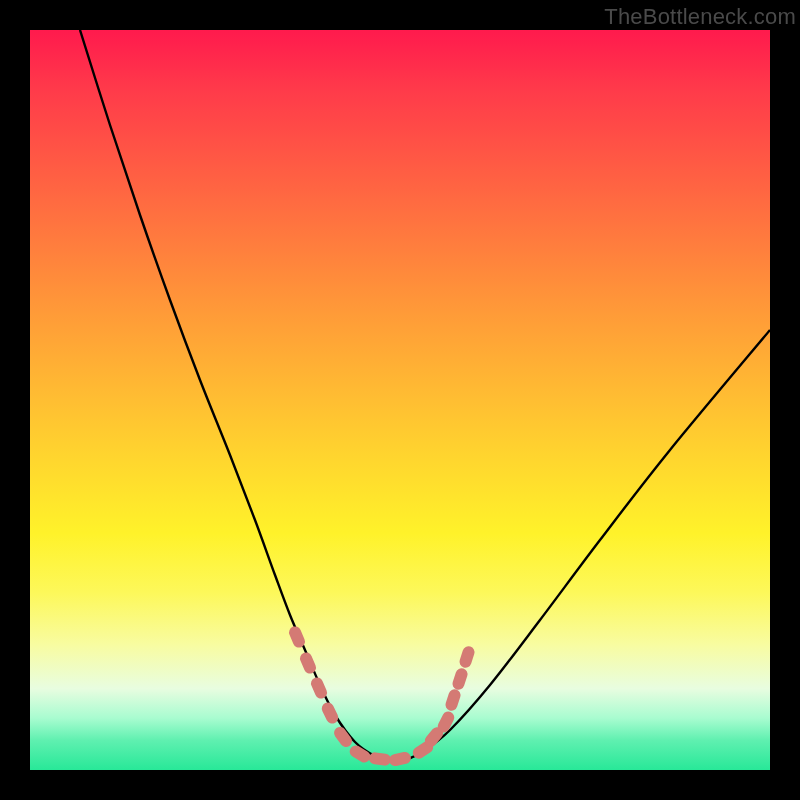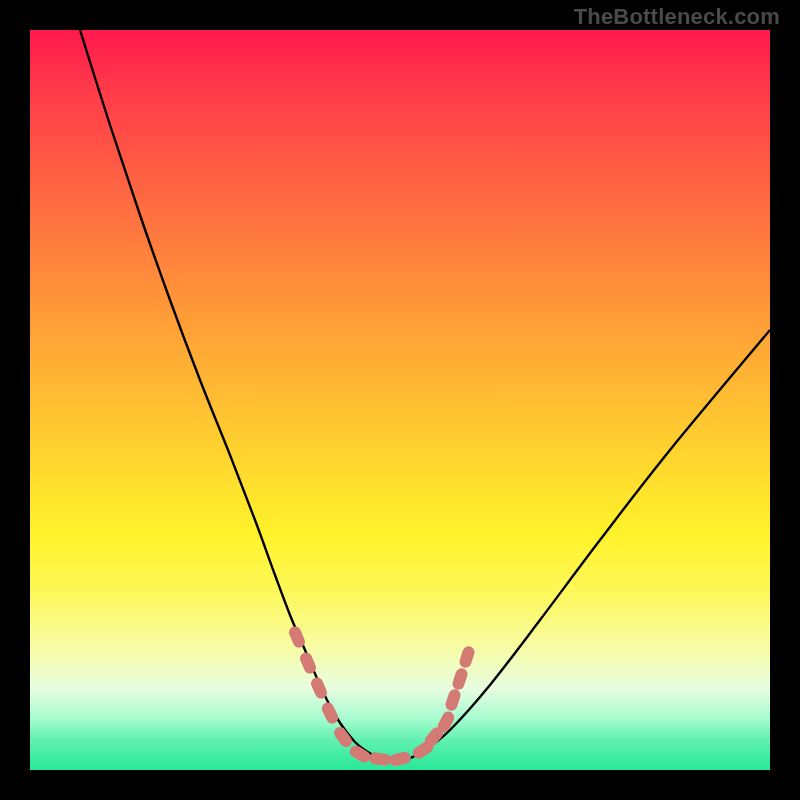--- a/index.html
+++ b/index.html
@@ -27,23 +27,23 @@
       #e8fde0 89%,
       #a8fcd0 93%,
       #5ff0b0 96%,
       #28e898 100%
     );
   }
 
   .watermark {
     position: absolute;
     top: 4px;
-    right: 20px;
+    right: 4px;
     font-size: 22px;
-    font-weight: 700;
+    font-weight: 400;
     color: #4a4a4a;
     letter-spacing: 0.2px;
     z-index: 5;
   }
 
   svg.overlay {
     position: absolute;
     left: 0; top: 0;
     width: 740px; height: 740px;
     z-index: 2;

